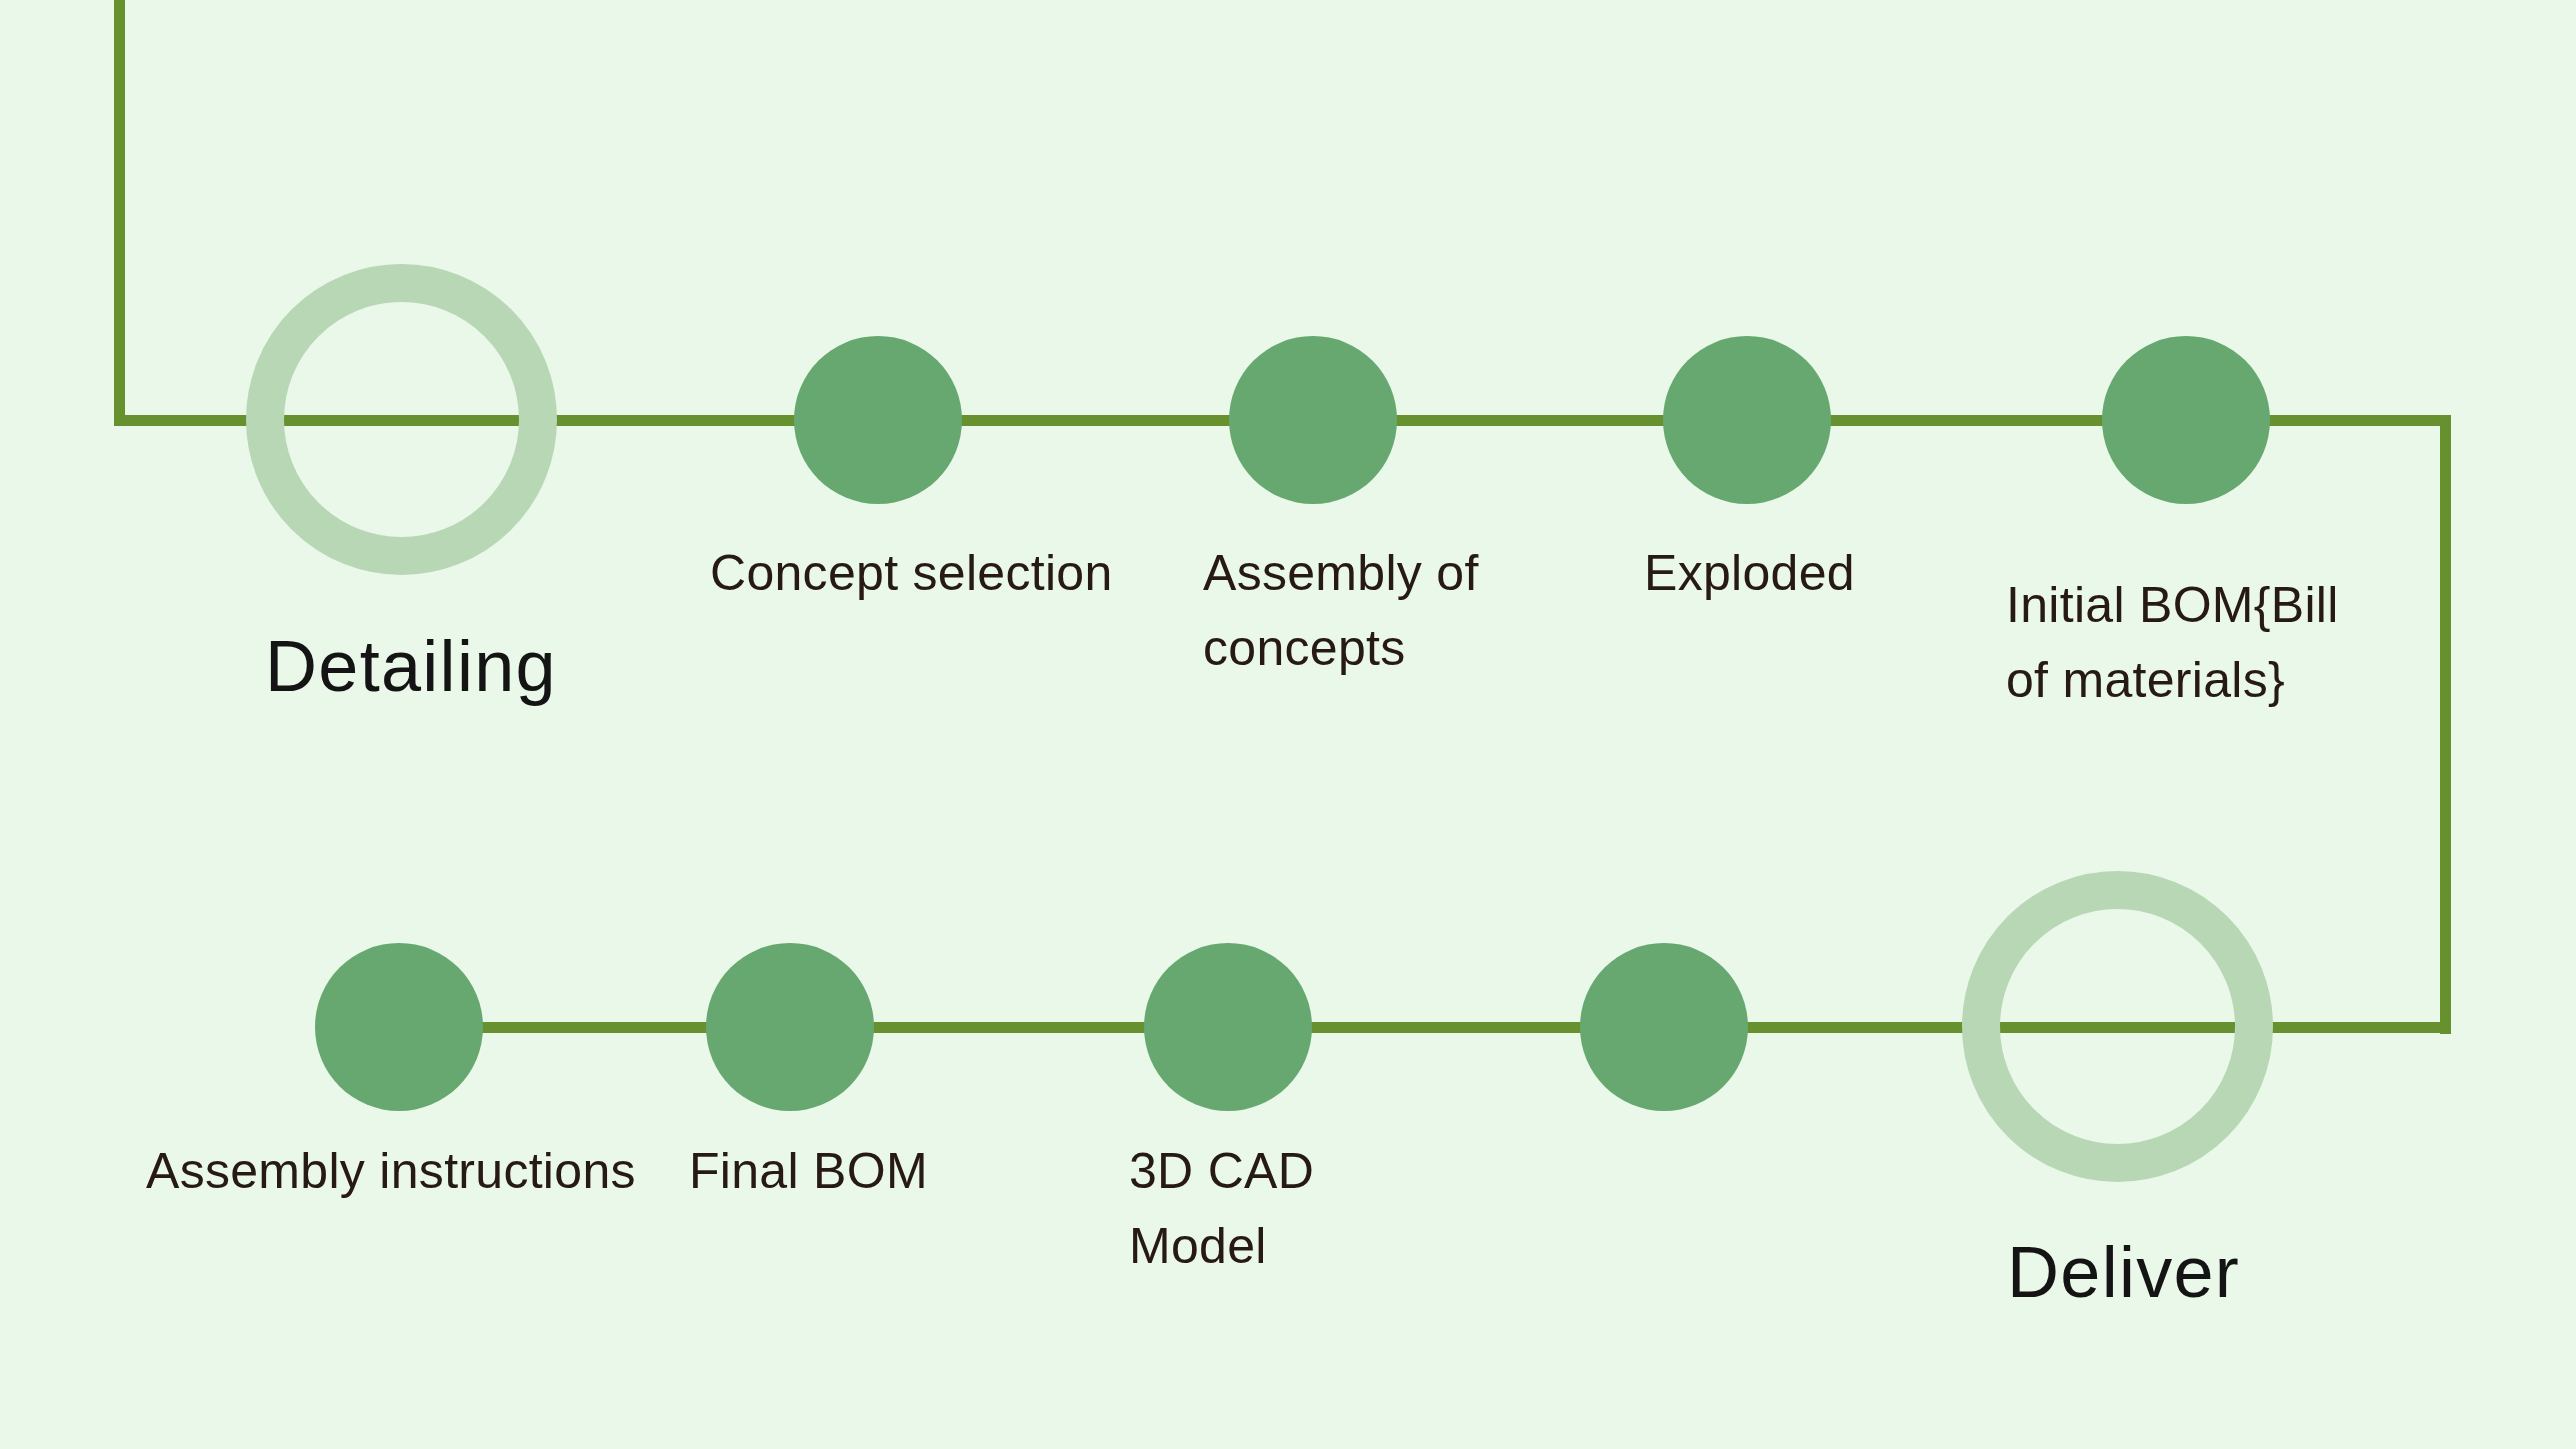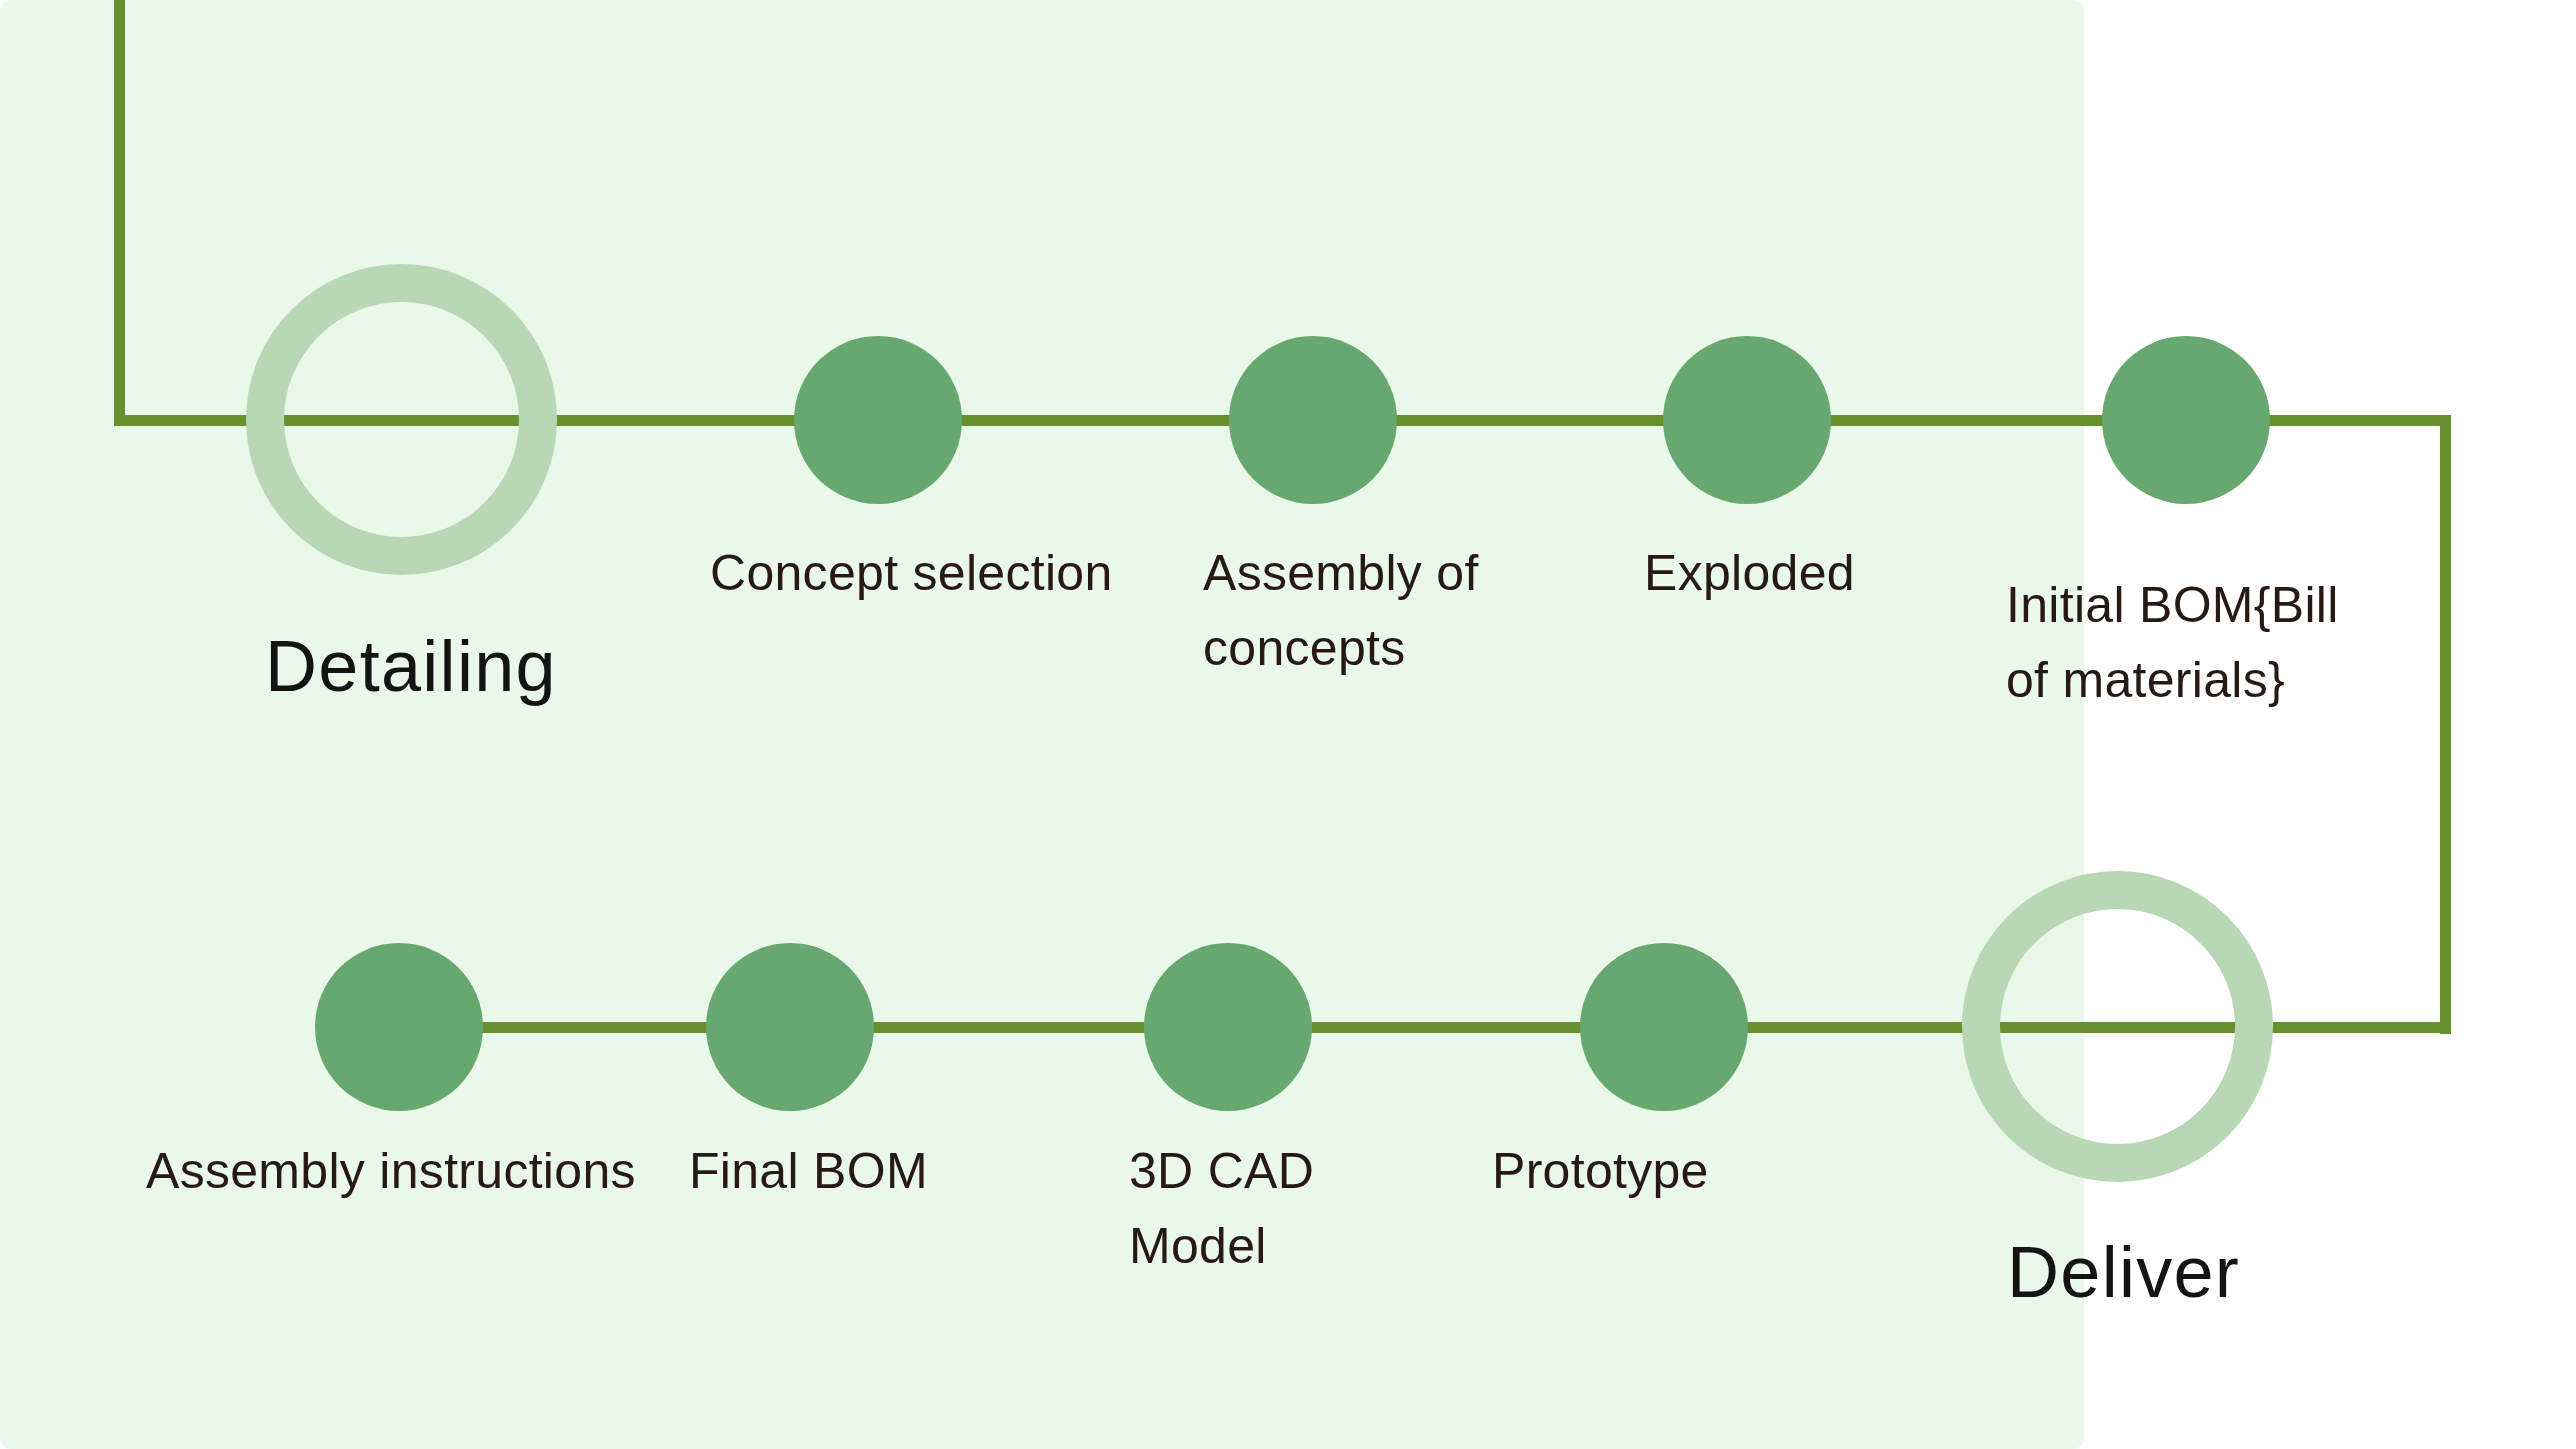--- a/index.html
+++ b/index.html
@@ -11,23 +11,22 @@
     --title-color: #141414;
   }
   * { margin: 0; padding: 0; box-sizing: border-box; }
   html, body {
     width: 2576px; height: 1449px;
     overflow: hidden;
     font-family: "Liberation Sans", sans-serif;
   }
   .canvas {
     position: relative;
-    width: 2084px; height: 1449px;
+    width: 2576px; height: 1449px;
     background: var(--background);
-    border-radius: 11px;
   }
   .connector {
     position: absolute;
     background: var(--connector-color);
   }
   .node {
     position: absolute;
     width: 168px; height: 168px;
     border-radius: 50%;
     background: var(--node-fill);
@@ -99,21 +98,18 @@
   <div class="label" style="left:146px; top:1134px;">
     <span>Assembly instructions</span>
   </div>
   <div class="label" style="left:689px; top:1134px;text-align:center;">
     <span>Final BOM</span>
   </div>
   <div class="label" style="left:1129px; top:1134px;">
     <span>3D CAD</span>
     <span>Model</span>
   </div>
-  <div class="label" style="left:1492px; top:1134px;">
-    <span>Prototype</span>
-  </div>
 
   <div class="stage-title" style="left:265px; top:630px;">Detailing</div>
   <div class="stage-title" style="left:2007px; top:1236px;">Deliver</div>
 
 </div>
 
 
 </body></html>

